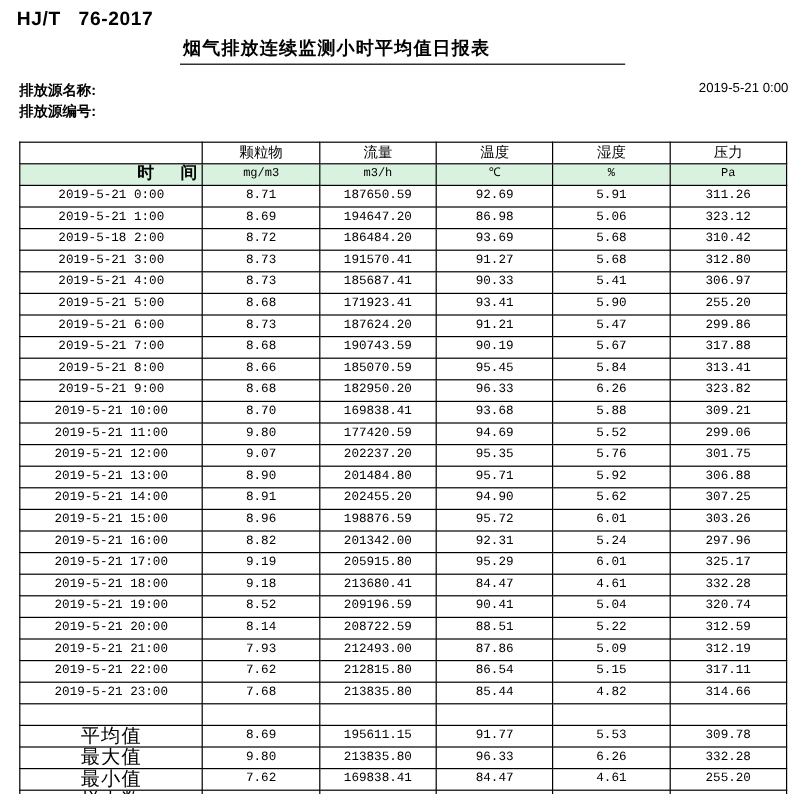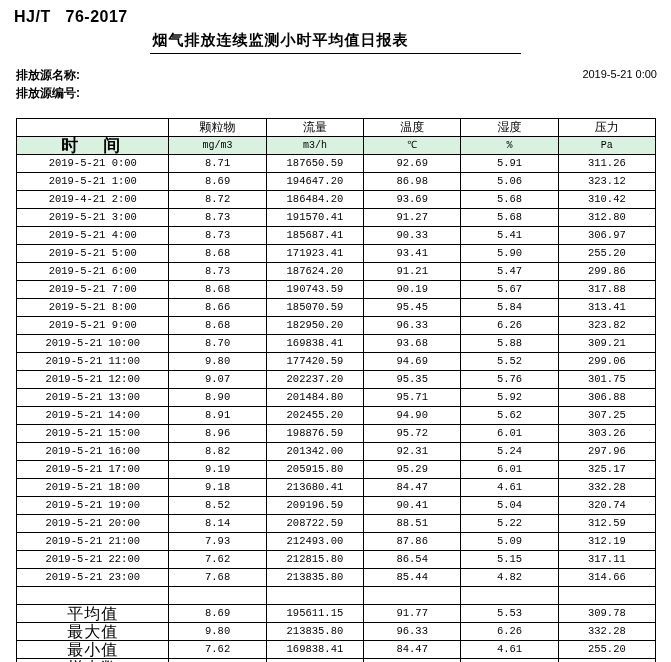--- a/index.html
+++ b/index.html
@@ -92,24 +92,25 @@
     font-weight: bold;
   }
   .row-unit td {
     background: #d9f2e0;
     height: 19px;
     line-height: 19px;
     font-family: "Liberation Mono", monospace;
     font-size: 10px;
   }
   .row-unit td.unit-time {
-    font-family: Liberation Sans, sans-serif;
-    font-size: 17px;
+    font-family: Liberation Mono, monospace;
+    font-size: 14px;
     font-weight: bold;
     letter-spacing: 4px;
+    text-align: right;
   }
   td.time-cell {
     text-align: right;
     padding-right: 24px;
     font-family: "Liberation Mono", monospace;
     font-size: 10.5px;
   }
   td.num {
     font-family: "Liberation Mono", monospace;
     font-size: 10.5px;
@@ -204,21 +205,21 @@
       </tr>
       <tr>
         <td class="time-cell">2019-5-21 1:00</td>
         <td class="num">8.69</td>
         <td class="num">194647.20</td>
         <td class="num">86.98</td>
         <td class="num">5.06</td>
         <td class="num">323.12</td>
       </tr>
       <tr>
-        <td class="time-cell">2019-4-21 2:00</td>
+        <td class="time-cell">2019-5-18 2:00</td>
         <td class="num">8.72</td>
         <td class="num">186484.20</td>
         <td class="num">93.69</td>
         <td class="num">5.68</td>
         <td class="num">310.42</td>
       </tr>
       <tr>
         <td class="time-cell">2019-5-21 3:00</td>
         <td class="num">8.73</td>
         <td class="num">191570.41</td>

